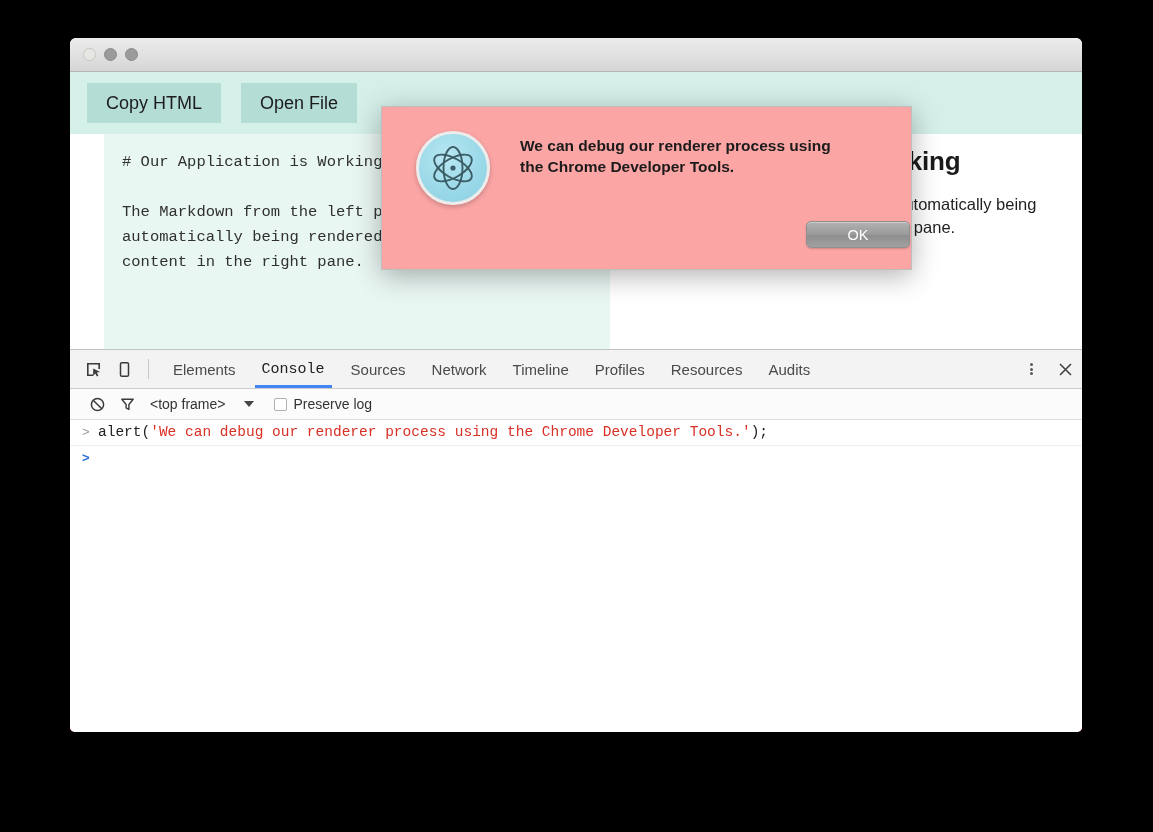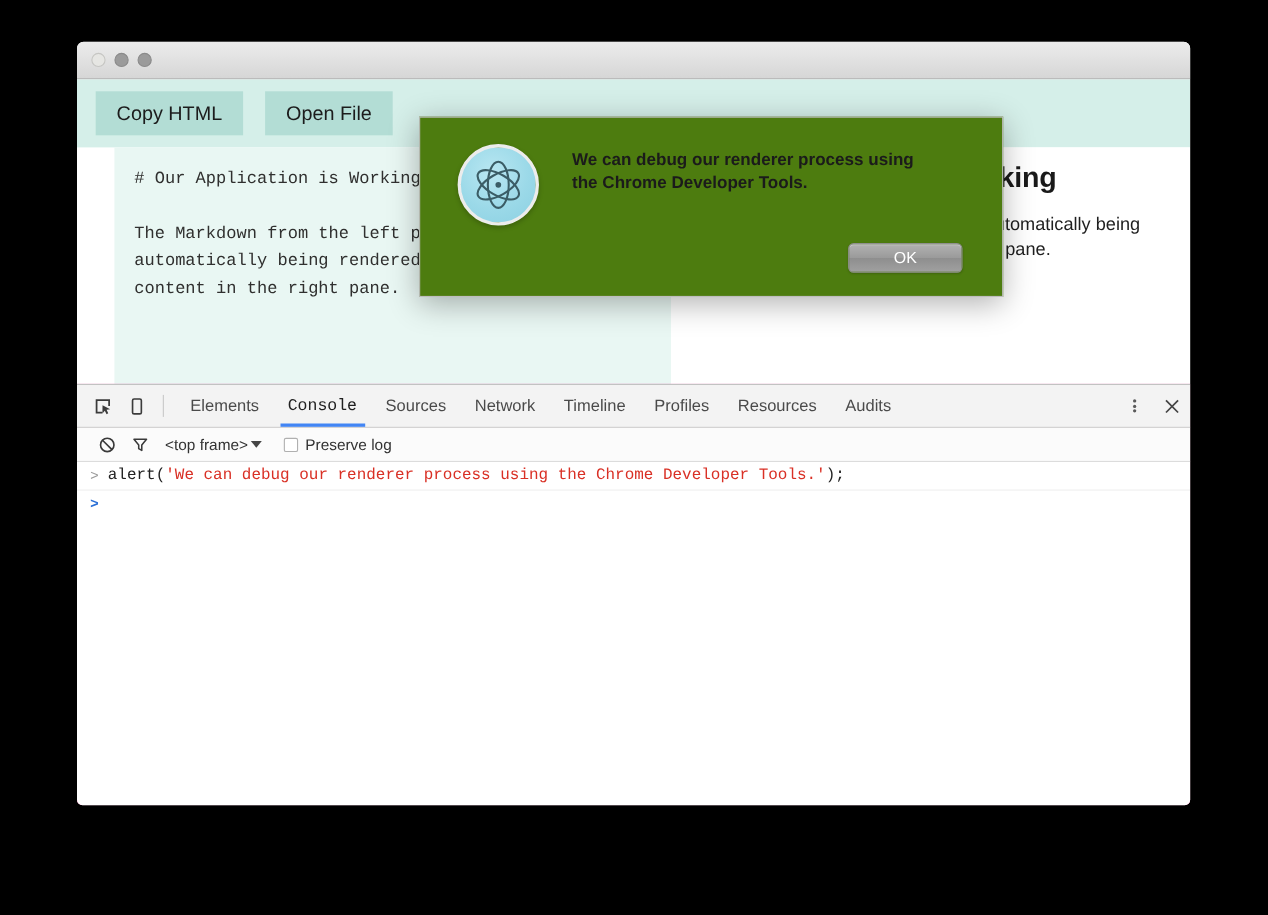--- a/index.html
+++ b/index.html
@@ -191,21 +191,21 @@
     border-bottom: 1px solid #dcdcdc;
     display: flex;
     align-items: center;
     padding-left: 12px;
     gap: 0;
     font-size: 14px;
     color: #333;
   }
   .fb-icon { width: 30px; display:flex; align-items:center; justify-content:center; cursor:pointer; }
   #frame-select {
-    display: flex; align-items: center; gap: 2px;
+    display: flex; align-items: center; gap: 18px;
     margin-left: 8px; cursor: pointer;
     font-family: "Liberation Sans", sans-serif;
   }
   .caret-down {
     width: 0; height: 0;
     border-left: 5px solid transparent;
     border-right: 5px solid transparent;
     border-top: 6px solid #454545;
   }
   #preserve-log-wrap {
@@ -245,21 +245,21 @@
   }
   .chev.blue { color: #2a6fd6; font-weight: bold; }
   .console-code { color: #222; white-space: pre; }
   .str { color: #d93025; }
 
   
   #modal-dialog {
     position: absolute;
     left: 311px; top: 68px;
     width: 531px; height: 164px;
-    background: #4d7c0f;
+    background: #fca5a5;
     border: 1px solid #bdbdbd;
     box-shadow: 0 6px 26px rgba(0,0,0,0.30);
     z-index: 50;
   }
   #dialog-logo {
     position: absolute;
     left: 34px; top: 24px;
     width: 74px; height: 74px;
     border-radius: 50%;
     background: radial-gradient(circle at 42% 34%, #b9e7f2 0%, #9bd9e8 55%, #8bd0e2 100%);
@@ -271,21 +271,21 @@
     position: absolute;
     left: 138px; top: 28px;
     width: 330px;
     font-size: 15.5px;
     font-weight: bold;
     color: #1b1b1b;
     line-height: 1.37;
   }
   #dialog-ok {
     position: absolute;
-    right: 36px; bottom: 21px;
+    right: 1px; bottom: 21px;
     width: 104px; height: 27px;
     border-radius: 5px;
     border: 1px solid #8f8f8f;
     background: linear-gradient(to bottom, #b2b2b2 0%, #9a9a9a 50%, #8e8e8e 51%, #a0a0a0 100%);
     color: #ffffff;
     font-size: 14.5px;
     font-family: "Liberation Sans", sans-serif;
     cursor: pointer;
     box-shadow: 0 1px 2px rgba(0,0,0,0.18), inset 0 1px 0 rgba(255,255,255,0.35);
   }

